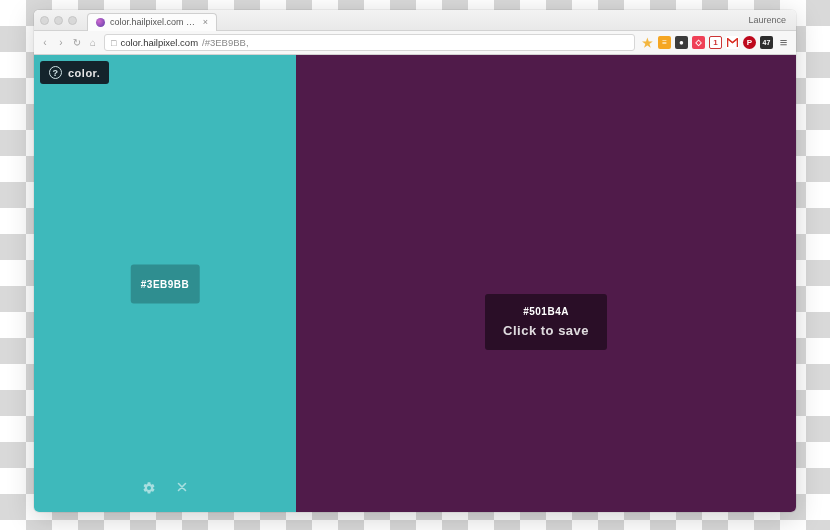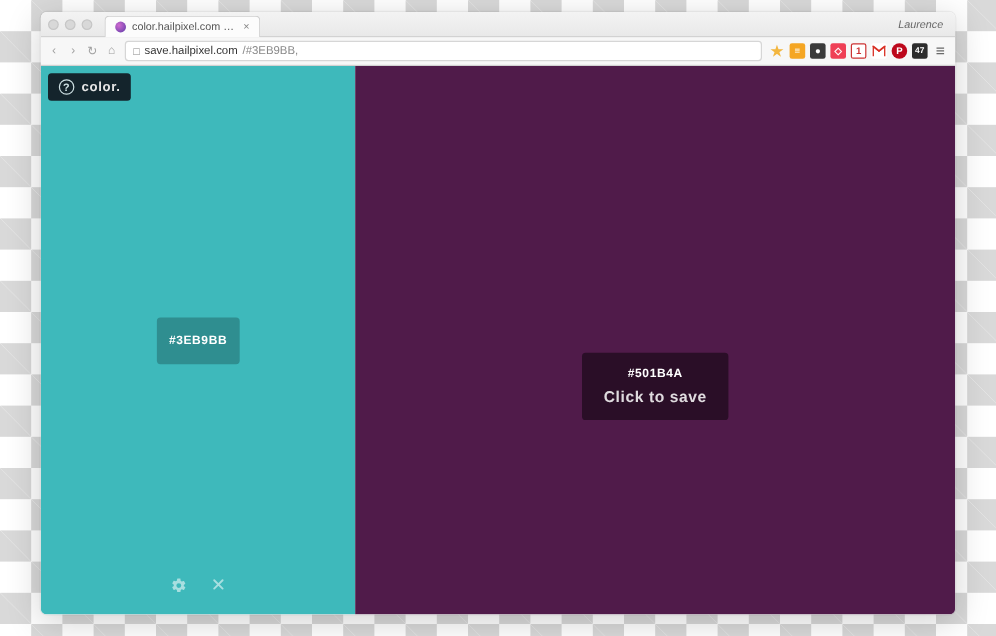--- a/index.html
+++ b/index.html
@@ -49,21 +49,21 @@
     border-top-left-radius: 4px; border-top-right-radius: 4px;
     font-size: 9px; color: #555;
     max-width: 130px;
   }
   .tab .favicon {
     width: 9px; height: 9px; border-radius: 50%;
     background: radial-gradient(circle at 35% 35%, #d06bd0, #5b3ba8);
   }
   .tab .tab-title { white-space: nowrap; overflow: hidden; text-overflow: ellipsis; flex:1; }
   .tab .tab-close { font-size: 9px; color:#888; }
-  .profile-name { margin-left:auto; font-size: 9px; color:#666; padding-right:4px;font-style:italic; }
+  .profile-name { margin-left:auto; font-size: 9px; color:#666; padding-right:4px; }
 
   
   .toolbar {
     height: 24px;
     background: #f7f7f7;
     border-bottom: 1px solid #d2d2d2;
     display: flex; align-items: center;
     padding: 0 6px;
     gap: 6px;
     font-size: 10px; color:#777;
@@ -143,21 +143,21 @@
     <div class="profile-name">Laurence</div>
   </div>
 
   <div class="toolbar">
     <span class="nav-btn">‹</span>
     <span class="nav-btn">›</span>
     <span class="nav-btn">↻</span>
     <span class="nav-btn">⌂</span>
     <div class="urlbox">
       <span class="file-icon">□</span>
-      <span class="url-host">save.hailpixel.com</span>
+      <span class="url-host">color.hailpixel.com</span>
         <span class="url-rest">/#3EB9BB,</span>
     </div>
     <div class="ext-icons">
       <span class="ext star">★</span>
       <span class="ext stack">≡</span>
       <span class="ext shield">●</span>
       <span class="ext pocket">◇</span>
       <span class="ext one">1</span>
       <span class="ext gmail">
         <svg width="11" height="9" viewBox="0 0 11 9">

